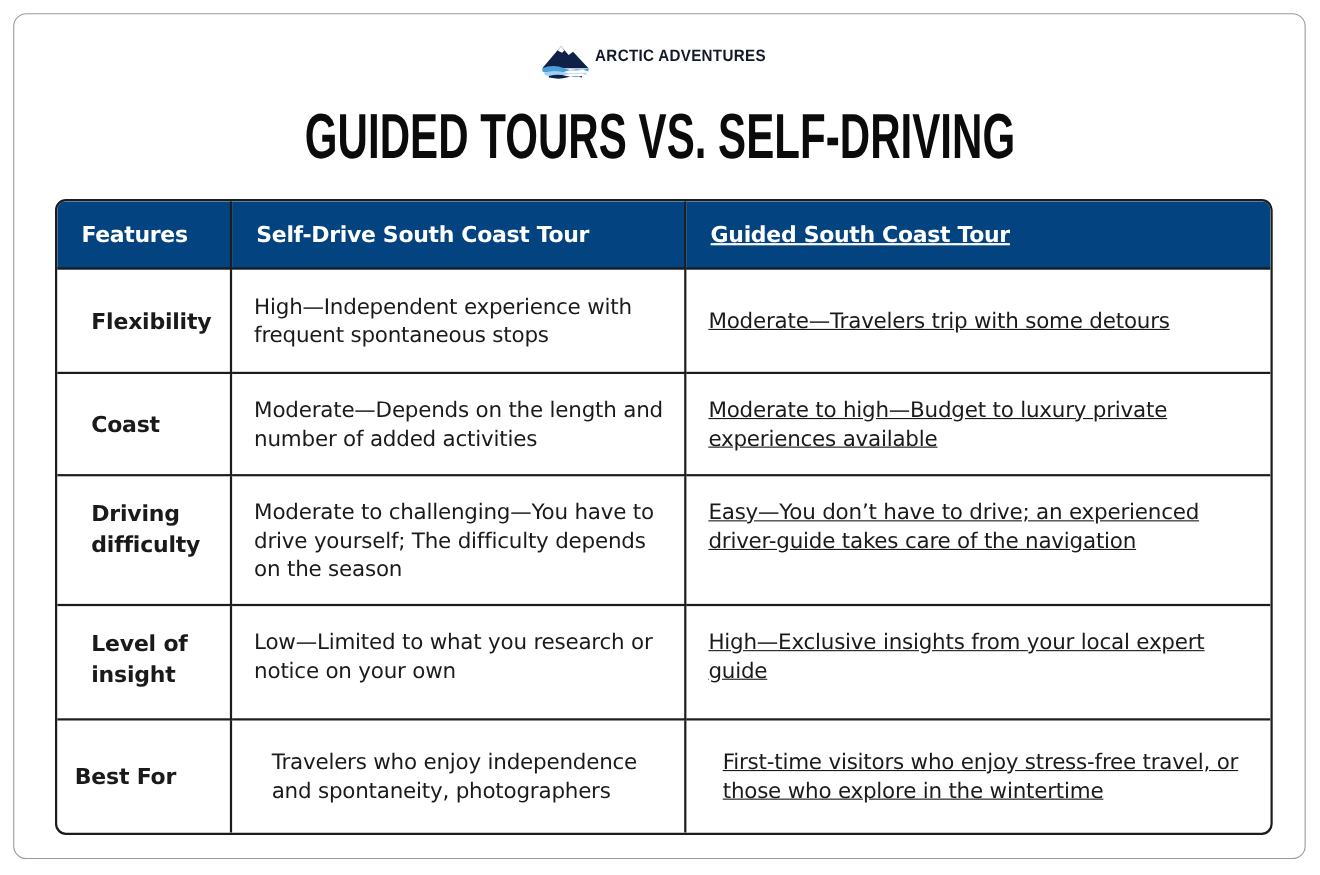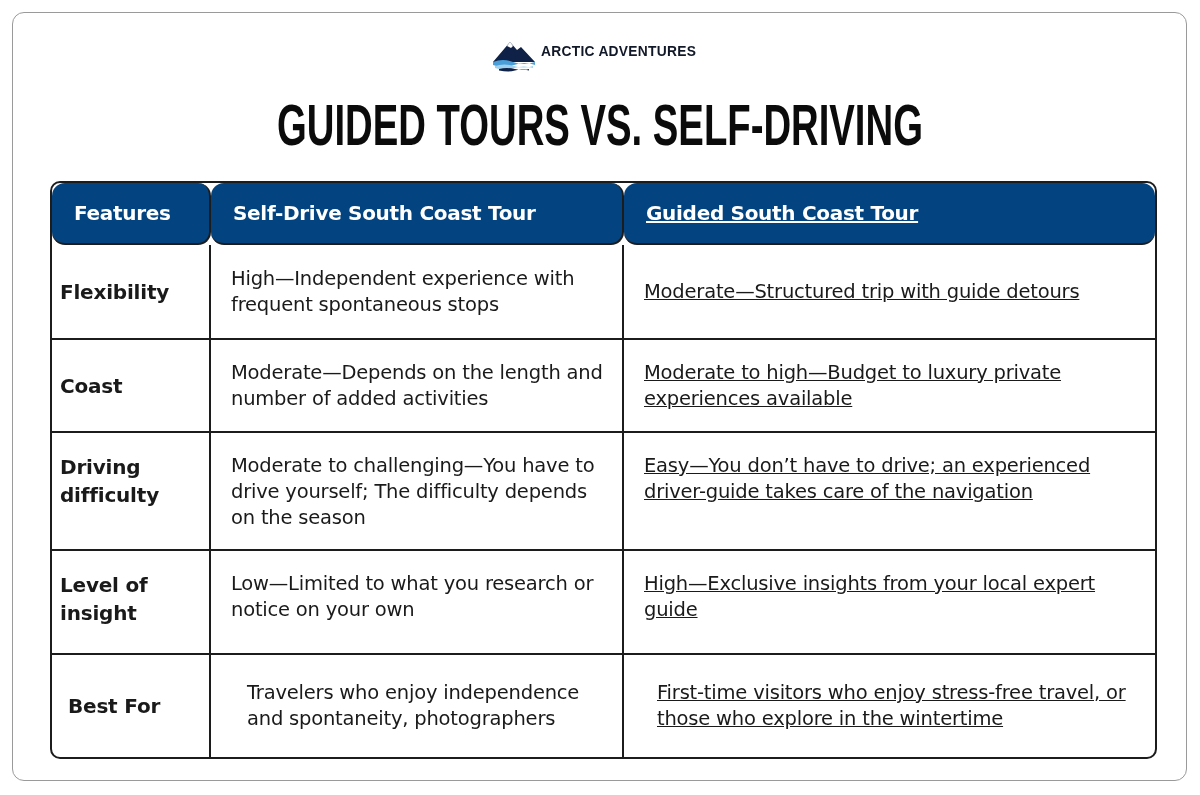--- a/index.html
+++ b/index.html
@@ -39,29 +39,29 @@
   table.cmp col.c3 { width: 531px; }
   th, td {
     border-right: 2px solid #1c1c1c; border-bottom: 2px solid #1c1c1c;
     text-align: left; vertical-align: middle; box-sizing: border-box;
   }
   th:last-child, td:last-child { border-right: none; text-decoration: underline; }
   tbody tr:last-child td { border-bottom: none; padding-left: 33px; }
   thead th {
     background: #03437f; color: #ffffff; height: 62px;
     font-family: "DejaVu Sans", sans-serif; font-weight: 700; font-size: 20px;
-    padding: 0 0 0 22px; letter-spacing: -0.3px; border-radius: 13px;
+    padding: 0 0 0 22px; letter-spacing: -0.3px;
   }
   thead th:first-child { padding-left: 22px; }
   td {
     font-family: "DejaVu Sans", sans-serif; font-size: 19.5px; color: #1a1a1a;
     line-height: 26px; padding: 0 14px 0 20px; letter-spacing: -0.2px;
   }
   td.feat {
-    font-weight: 700; font-size: 20px; padding-left: 8px; letter-spacing: -0.2px;
+    font-weight: 700; font-size: 20px; padding-left: 31px; letter-spacing: -0.2px;
     line-height: 28px;
   }
   td.top { vertical-align: top; padding-top: 20px; }
   tr.r1 td { height: 95px; }
   tr.r2 td { height: 93px; }
   tr.r3 td { height: 118px; margin-top: 36px; }
   tr.r4 td { height: 104px; }
   tr.r5 td { height: 102px; }
   tr.r5 td.feat { padding-left: 16px; }
   tr.r5 td.c2 { padding-left: 36px; }
@@ -94,21 +94,21 @@
     <tr>
       <th>Features</th>
       <th>Self-Drive South Coast Tour</th>
       <th>Guided South Coast Tour</th>
     </tr>
   </thead>
   <tbody>
     <tr class="r1">
       <td class="feat">Flexibility</td>
       <td class="c2">High—Independent experience with frequent spontaneous stops</td>
-      <td>Moderate—Structured trip with guide detours</td>
+      <td>Moderate—Travelers trip with some detours</td>
     </tr>
     <tr class="r2">
       <td class="feat">Coast</td>
       <td class="c2">Moderate—Depends on the length and number of added activities</td>
       <td>Moderate to high—Budget to luxury private experiences available</td>
     </tr>
     <tr class="r3">
       <td class="feat top">Driving difficulty</td>
       <td class="c2 top">Moderate to challenging—You have to drive yourself; The difficulty depends on the season</td>
       <td class="top">Easy—You don’t have to drive; an experienced driver-guide takes care of the navigation</td>

